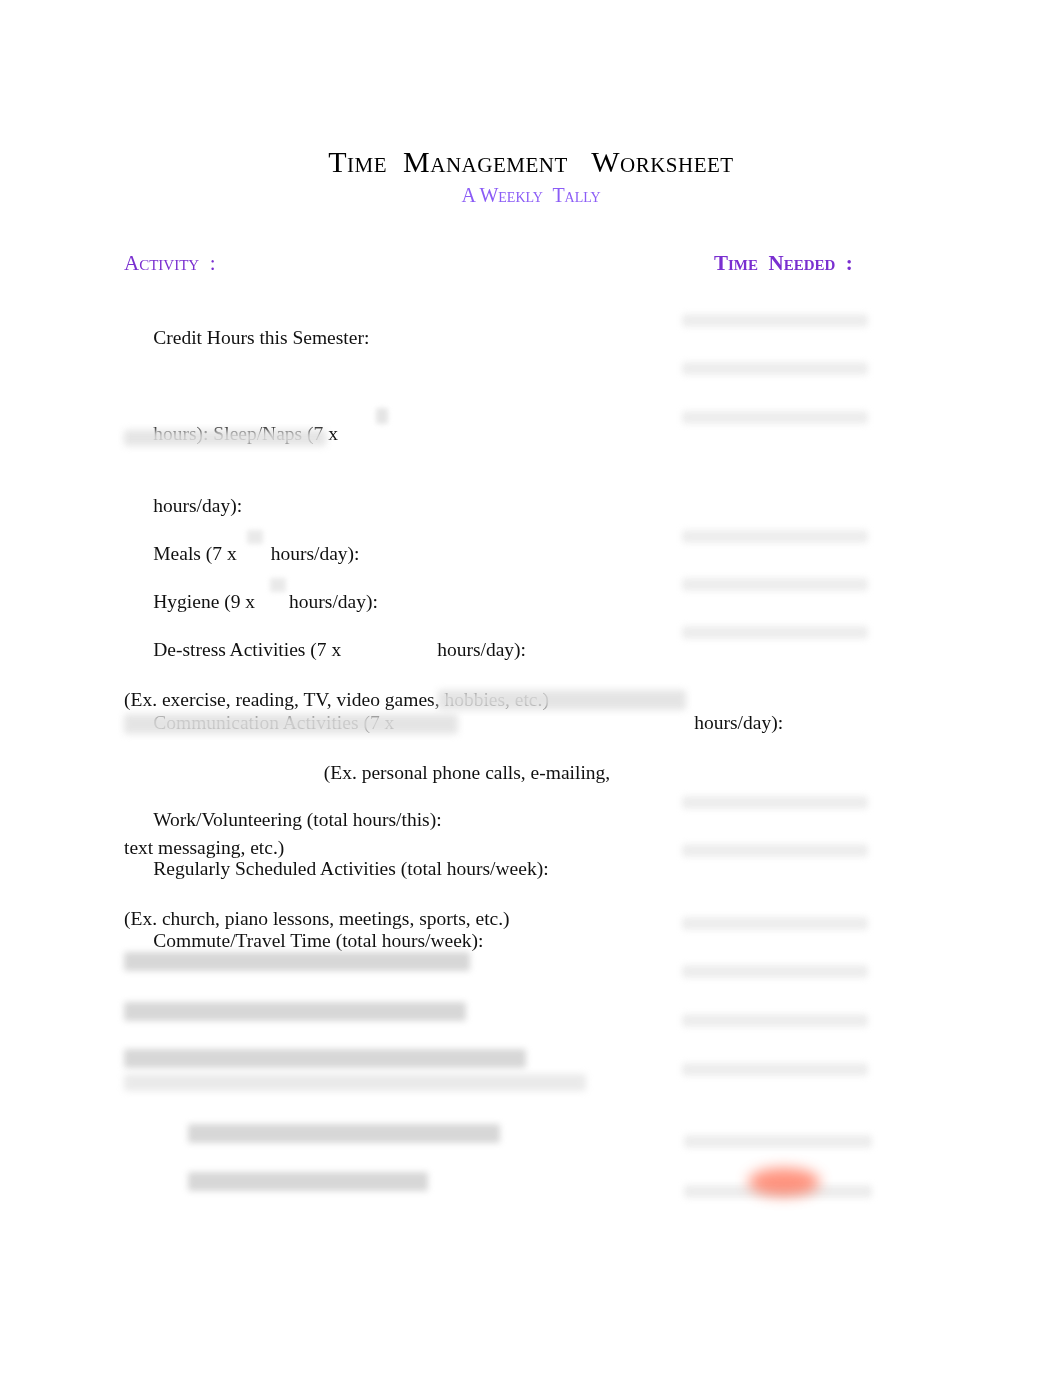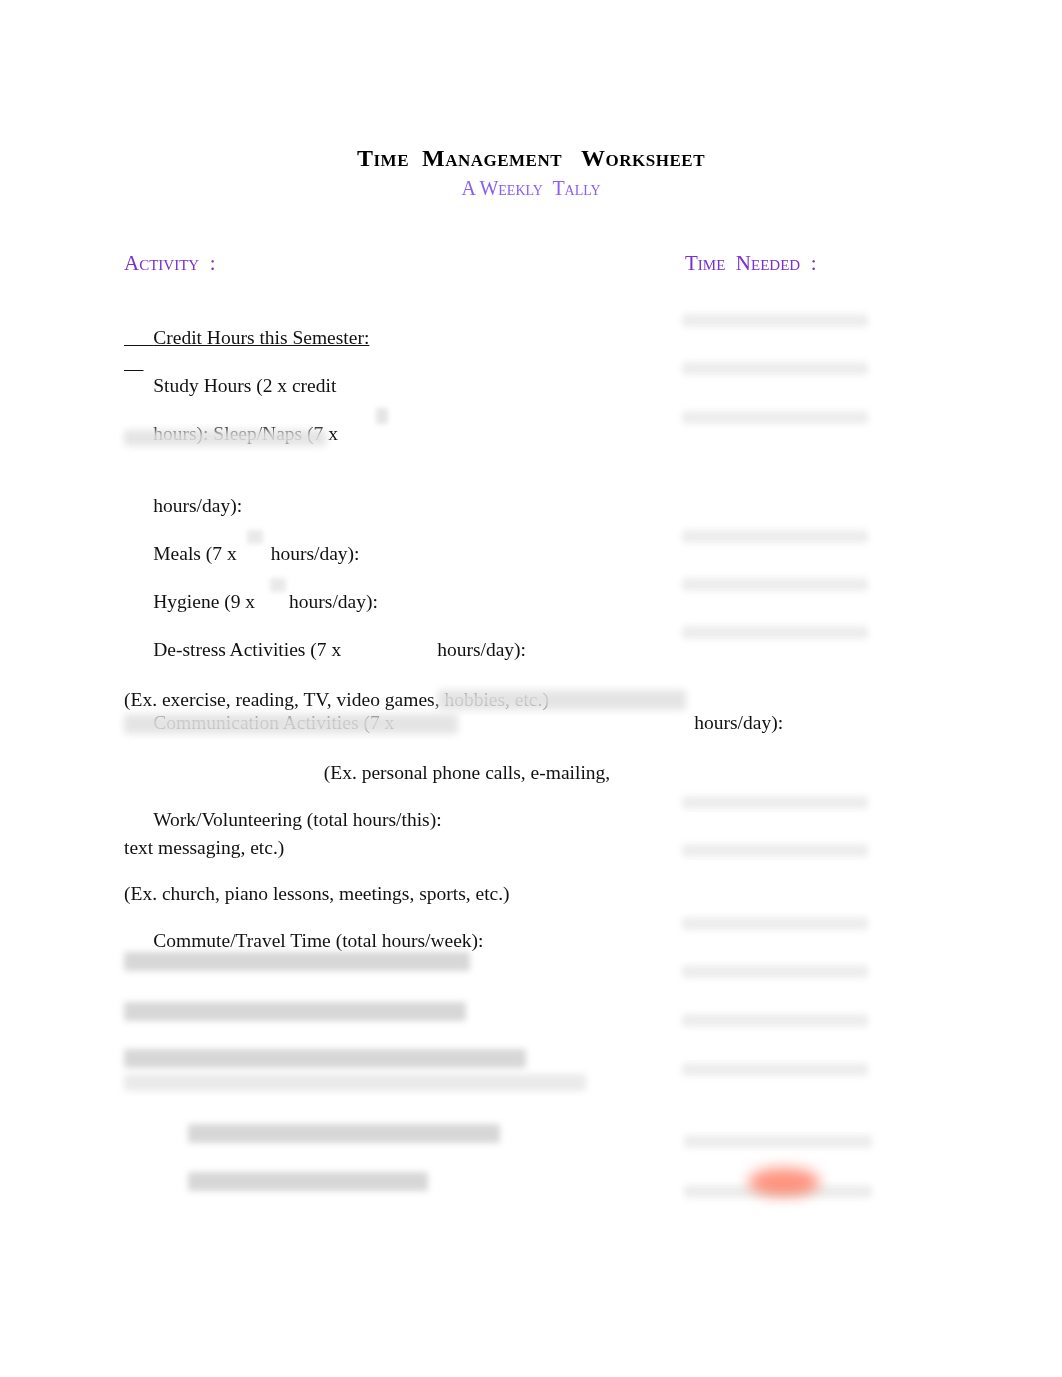--- a/index.html
+++ b/index.html
@@ -22,27 +22,26 @@
 
   
   .title-block {
     position: absolute;
     left: 0;
     top: 146px;
     width: 1062px;
     text-align: center;
   }
   .doc-title {
-    font-size: 24px;
+    font-size: 30px;
     font-variant: small-caps;
     letter-spacing: 0.5px;
     color: #000;
     line-height: 1.05;
     white-space: pre;
-    font-weight: bold;
   }
   .doc-subtitle {
     margin-top: 6px;
     font-size: 20px;
     font-variant: small-caps;
     color: #8b5cf6;
     white-space: pre;
   }
 
   
@@ -54,21 +53,21 @@
     height: 30px;
   }
   .hdr {
     position: absolute;
     font-size: 21px;
     font-variant: small-caps;
     color: #7A2FD0;
     white-space: pre;
   }
   .hdr-activity { left: 124px; top: 0; }
-  .hdr-time { left: 685px; top: 0; }
+  .hdr-time { left: 714px; top: 0; font-weight: bold; }
 
   
   .rows {
     position: absolute;
     left: 0;
     top: 0;
     width: 1062px;
     height: 1377px;
   }
   .row {
@@ -145,27 +144,24 @@
     <div class="doc-subtitle">A Weekly  Tally</div>
   </div>
 
   <div class="col-headers">
     <div class="hdr hdr-activity">Activity  :</div>
     <div class="hdr hdr-time">Time  Needed  :</div>
   </div>
 
   <div class="rows">
 
-    <div class="row" style="top:300px;text-decoration:underline;">
+    <div class="row" style="top:300px;">
       <span>Credit Hours this Semester:</span>
     </div>
 
-    <div class="row" style="top:348px;">
-      <span>Study Hours (2 x credit</span>
-    </div>
 
     <div class="row" style="top:396px;">
       <span>hours): Sleep/Naps (7 x</span>
     </div>
 
     <div class="row" style="top:468px;">
       <span>hours/day):</span>
     </div>
 
     <div class="row" style="top:516px;">
@@ -185,20 +181,21 @@
       <span>Communication Activities (7 x</span><span class="inline-blank xwide"></span><span>hours/day):</span>
       <span class="sub" style="text-align:center; padding-right:14px;">(Ex. personal phone calls, e-mailing,</span>
       <span class="sub">text messaging, etc.)</span>
     </div>
 
     <div class="row" style="top:782px;">
       <span>Work/Volunteering (total hours/this):</span>
     </div>
 
     <div class="row" style="top:831px; width:600px;">
+      <span>Regularly Scheduled Activities (total hours/week):</span>
       <span class="sub">(Ex. church, piano lessons, meetings, sports, etc.)</span>
     </div>
 
     <div class="row" style="top:903px;">
       <span>Commute/Travel Time (total hours/week):</span>
     </div>
 
   </div>
 
   <div>

